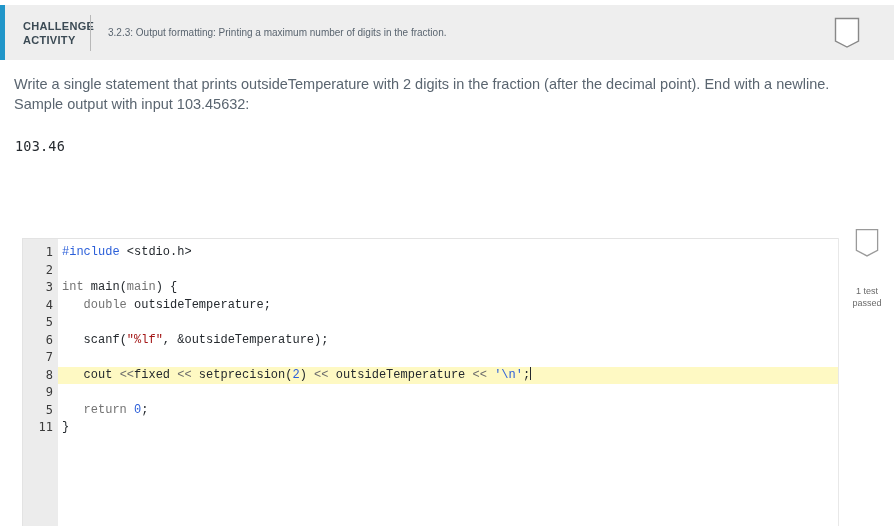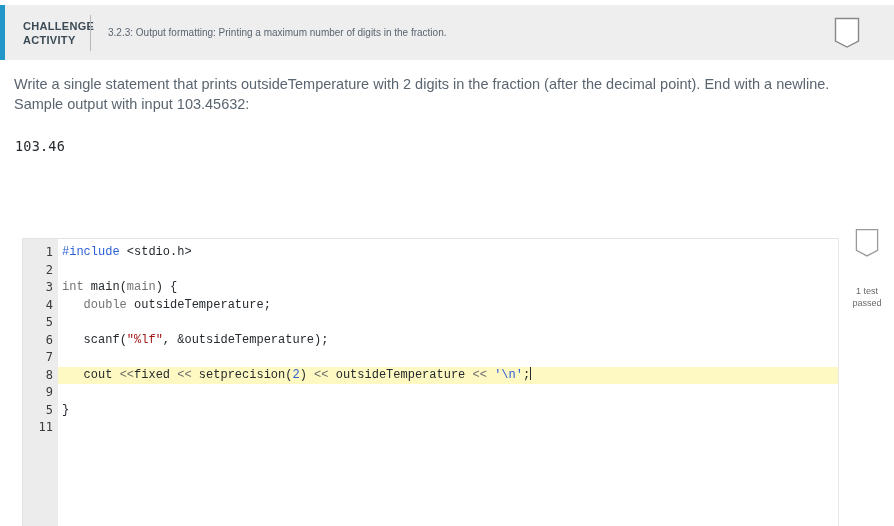--- a/index.html
+++ b/index.html
@@ -230,20 +230,21 @@
     <div class="code-area" id="codeArea">
         <div class="code-line"><span class="tok-pre">#include</span> &lt;stdio.h&gt;</div>
         <div class="code-line">&nbsp;</div>
         <div class="code-line"><span class="tok-kw">int</span> <span class="tok-plain">main</span>(<span class="tok-kw">main</span>) {</div>
         <div class="code-line">   <span class="tok-kw">double</span> <span class="tok-plain">outsideTemperature</span>;</div>
         <div class="code-line">&nbsp;</div>
         <div class="code-line">   <span class="tok-plain">scanf</span>(<span class="tok-str">"%lf"</span>, &amp;<span class="tok-plain">outsideTemperature</span>);</div>
         <div class="code-line">&nbsp;</div>
         <div class="code-line active">   <span class="tok-plain">cout</span> <span class="tok-op">&lt;&lt;</span><span class="tok-plain">fixed</span> <span class="tok-op">&lt;&lt;</span> <span class="tok-plain">setprecision</span>(<span class="tok-num">2</span>) <span class="tok-op">&lt;&lt;</span> <span class="tok-plain">outsideTemperature</span> <span class="tok-op">&lt;&lt;</span> <span class="tok-chr">'\n'</span>;<span class="caret"></span></div>
         <div class="code-line">&nbsp;</div>
+        <div class="code-line">   <span class="tok-kw">return</span> <span class="tok-num">0</span>;</div>
         <div class="code-line">}</div>
       </div>
   </div>
 </div>
 
 <div class="rail-divider"></div>
 
 <div class="test-rail">
   <div class="test-item">
     <svg class="pennant" width="24" height="30" viewBox="0 0 26 32">

